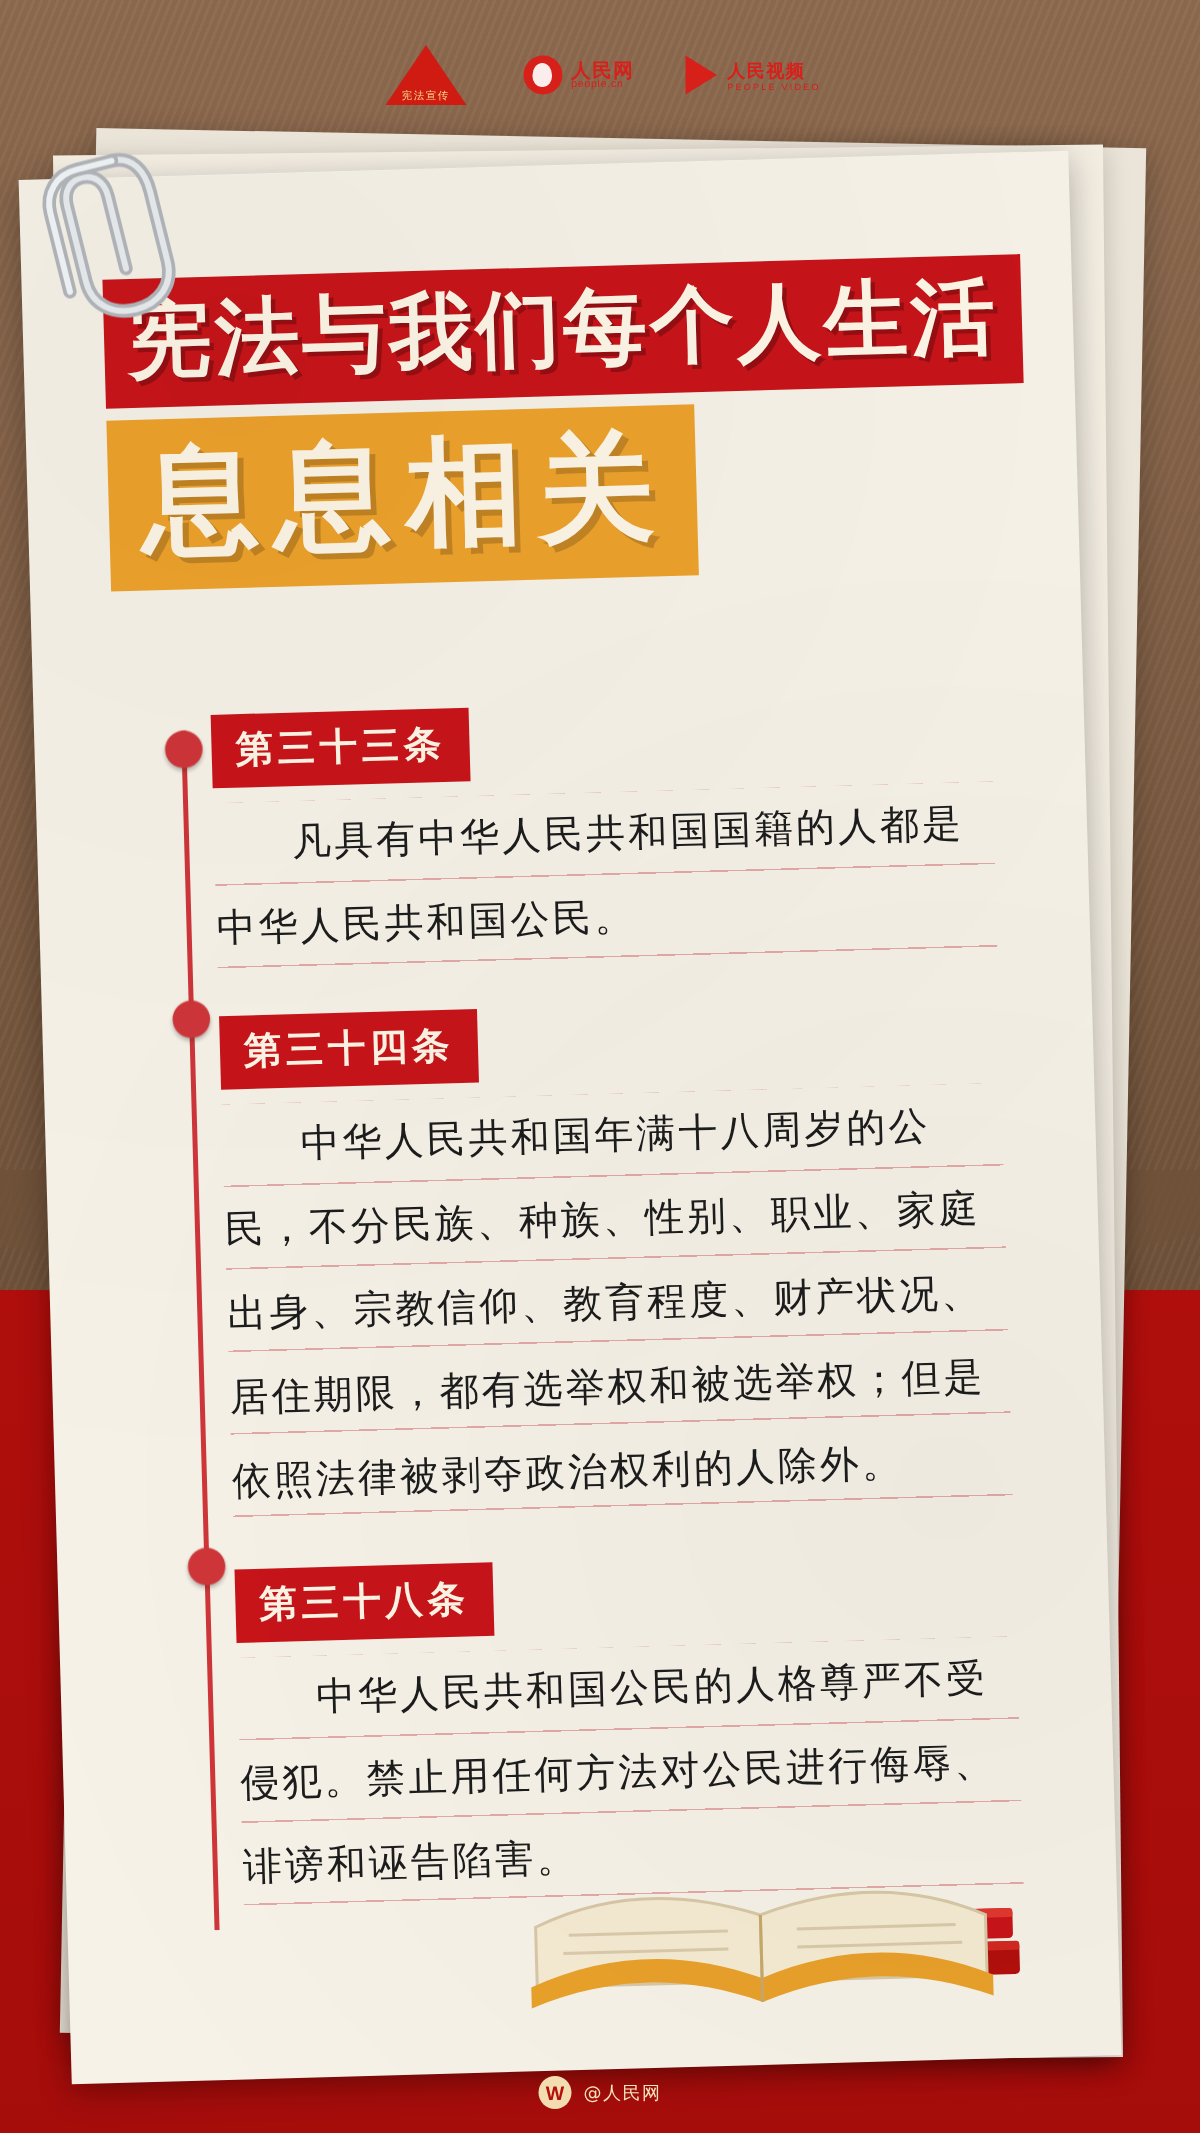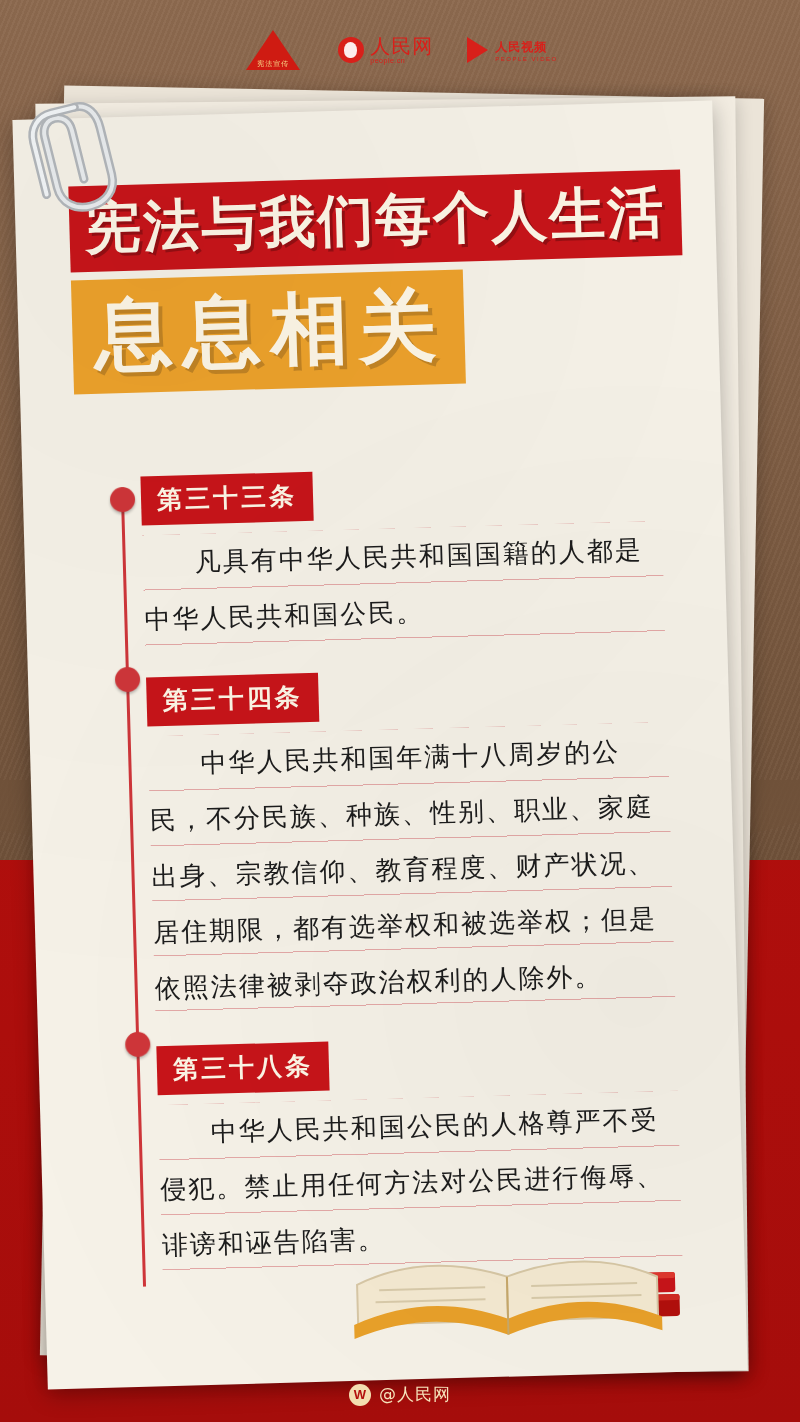--- a/index.html
+++ b/index.html
@@ -106,22 +106,22 @@
     height: 16px;
     border-radius: 50% 50% 45% 45%;
     background: #ffffff;
     opacity: .92;
   }
   .logo-people .txt {
     line-height: 1.05;
   }
   .logo-people .txt .cn {
     color: #d8201a;
-    font-size: 20px;
-    font-weight: normal;
+    font-size: 13px;
+    font-weight: bold;
     letter-spacing: 1px;
   }
   .logo-people .txt .en {
     color: #d8201a;
     font-size: 7px;
     letter-spacing: .5px;
   }
   .logo-video {
     display: flex;
     align-items: center;
@@ -328,21 +328,21 @@
     background: #f3ddb0;
     color: #b3100d;
     font-size: 13px;
     font-weight: bold;
     display: flex;
     align-items: center;
     justify-content: center;
   }
   .footer-text {
     color: #f6e3bb;
-    font-size: 17px;
+    font-size: 12px;
     letter-spacing: 1px;
     font-family: "DejaVu Sans", "Liberation Sans", sans-serif;
   }
 </style>
 </head>
 <body>
 
 <div class="bg-red"></div>
 <div class="bg-kraft"></div>
 <div class="kraft-tear"></div>

